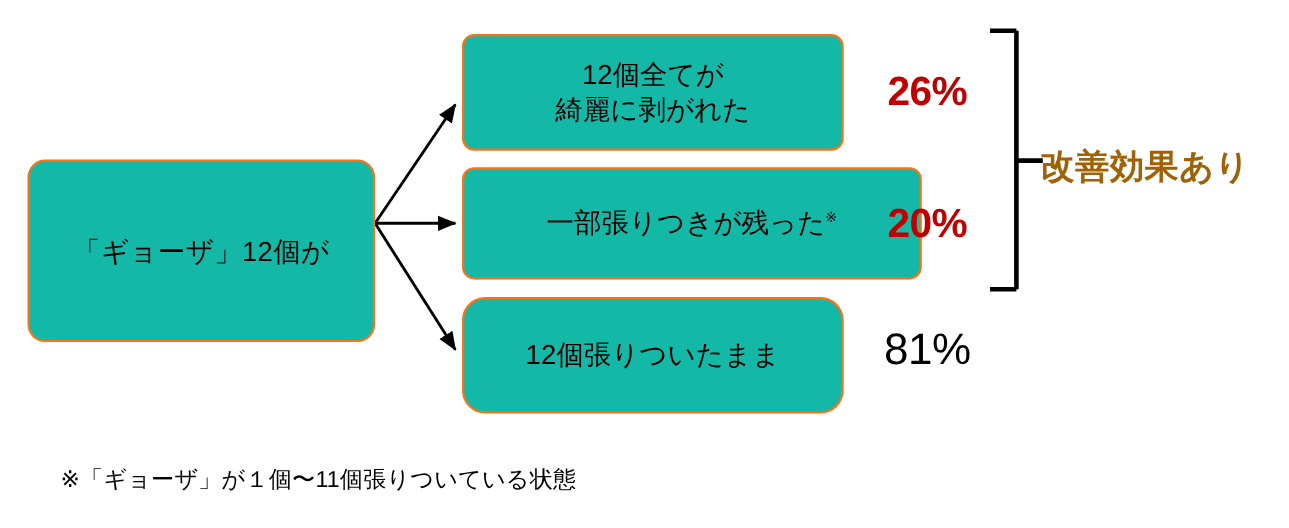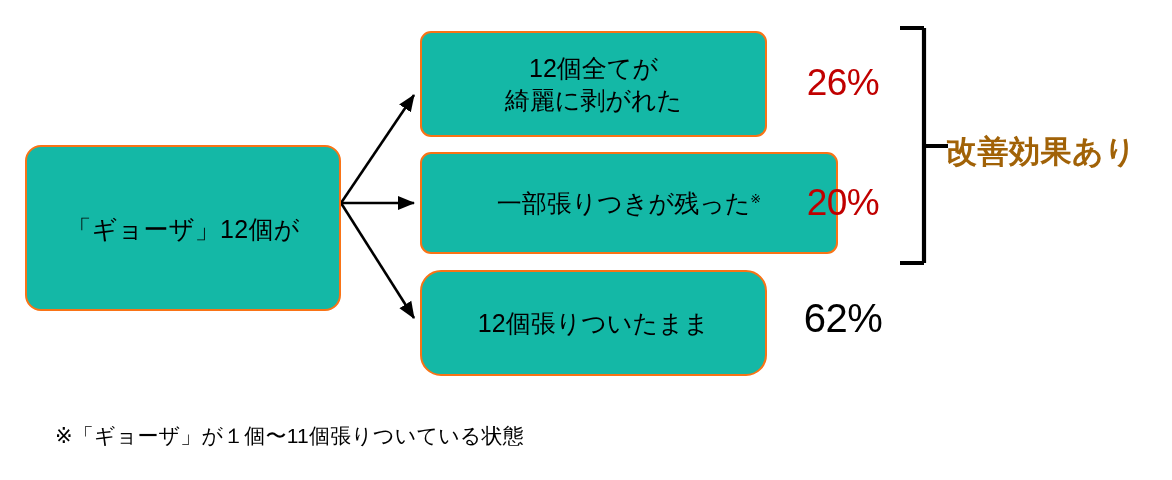--- a/index.html
+++ b/index.html
@@ -77,21 +77,21 @@
 
   
   .pct {
     position: absolute;
     width: 130px;
     text-align: center;
     white-space: nowrap;
   }
   .pct.highlight {
     color: #C00000;
-    font-weight: 400;
+    font-weight: 700;
     font-size: 37px;
     letter-spacing: -0.5px;
   }
   .pct.plain {
     color: #000000;
     font-weight: 400;
     font-size: 40px;
     letter-spacing: -0.5px;
   }
   #pct-0 { left: 778px; top: 62px; }
@@ -170,21 +170,21 @@
   </div>
 
   <div class="node" id="result-node-2">
     <div>
       <span>12個張りついたまま</span>
     </div>
   </div>
 
   <div class="pct highlight" id="pct-0">26%</div>
   <div class="pct highlight" id="pct-1">20%</div>
-  <div class="pct plain" id="pct-2">62%</div>
+  <div class="pct plain" id="pct-2">81%</div>
 
   <svg id="brace-svg" width="60" height="250" viewBox="0 0 60 250">
     <path d="M28,4 L4,4 M28,4 L28,239 M28,239 L4,239 M28,122 L52,122" fill="none" stroke="#000000" stroke-width="4.2" stroke-linecap="butt" stroke-linejoin="miter"></path>
   </svg>
 
   <div id="summary-label">改善効果あり</div>
 
   <div id="footnote">※「ギョーザ」が１個〜11個張りついている状態</div>
 
 </div>

